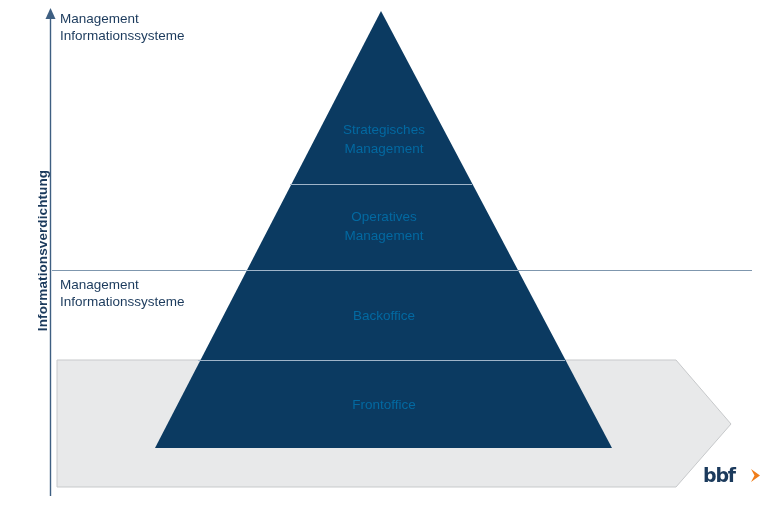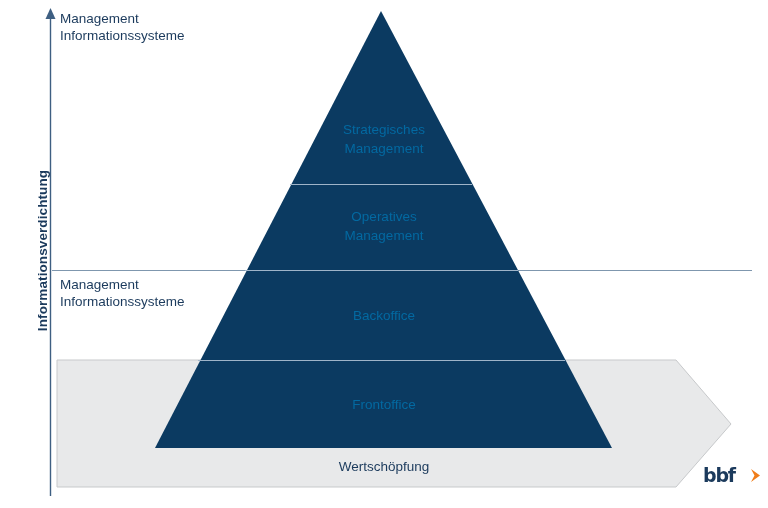--- a/index.html
+++ b/index.html
@@ -125,21 +125,20 @@
   <div class="tier-text" style="left:154px; top:120px;">Strategisches
 Management</div>
 
   <div class="tier-text" style="left:154px; top:207px;text-align:center;">Operatives
 Management</div>
 
   <div class="tier-text" style="left:154px; top:395px;">Frontoffice</div>
 
   <div class="tier-text" style="left:154px; top:306px;">Backoffice</div>
 
-  <div id="band-text">Wertschöpfung</div>
 
   <div id="logo">
     <span id="logo-word">bbf</span>
     <svg width="14" height="15" viewBox="0 0 14 15">
       <polygon points="2,1 11,7.5 2,14 5.5,7.5" fill="#f07d1a"></polygon>
     </svg>
   </div>
 
 </div>
 

